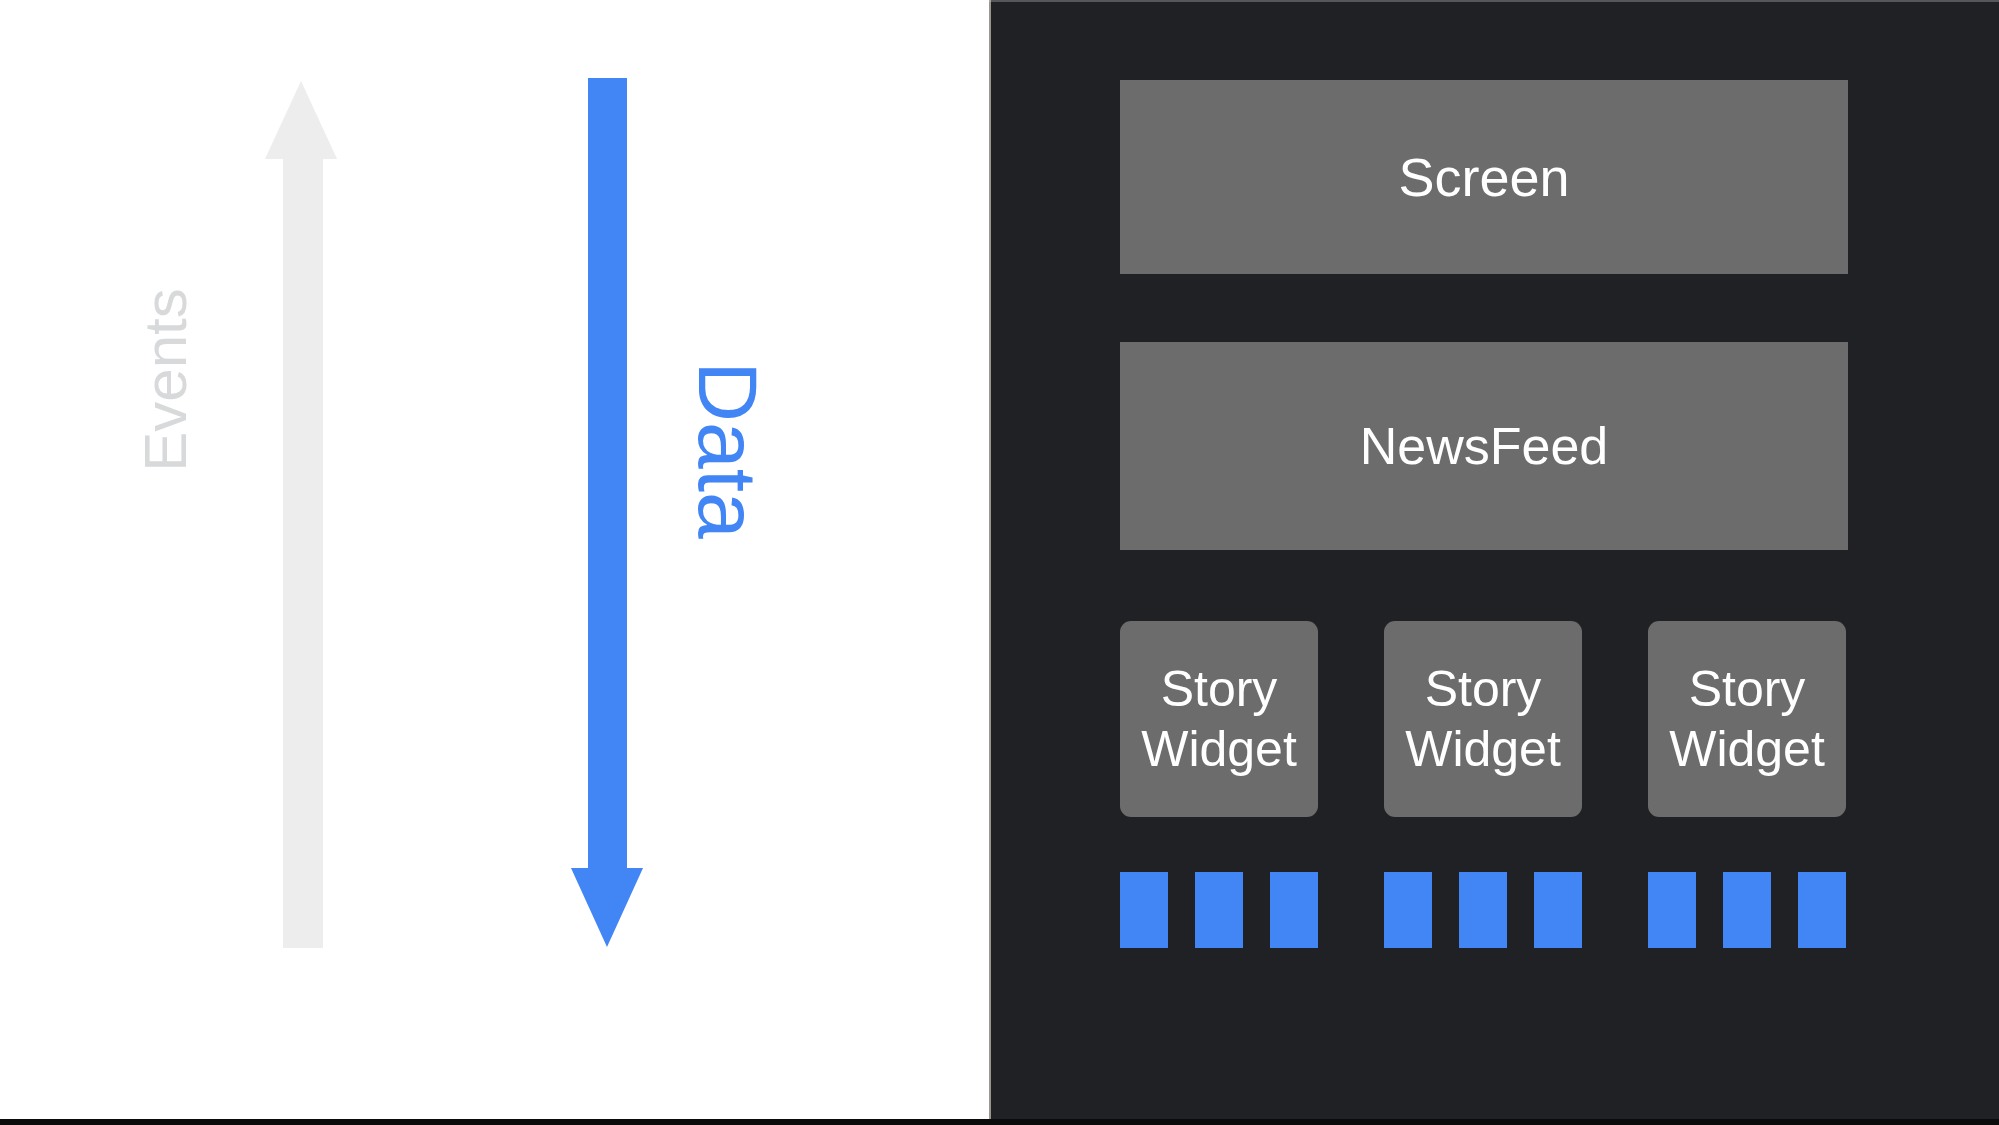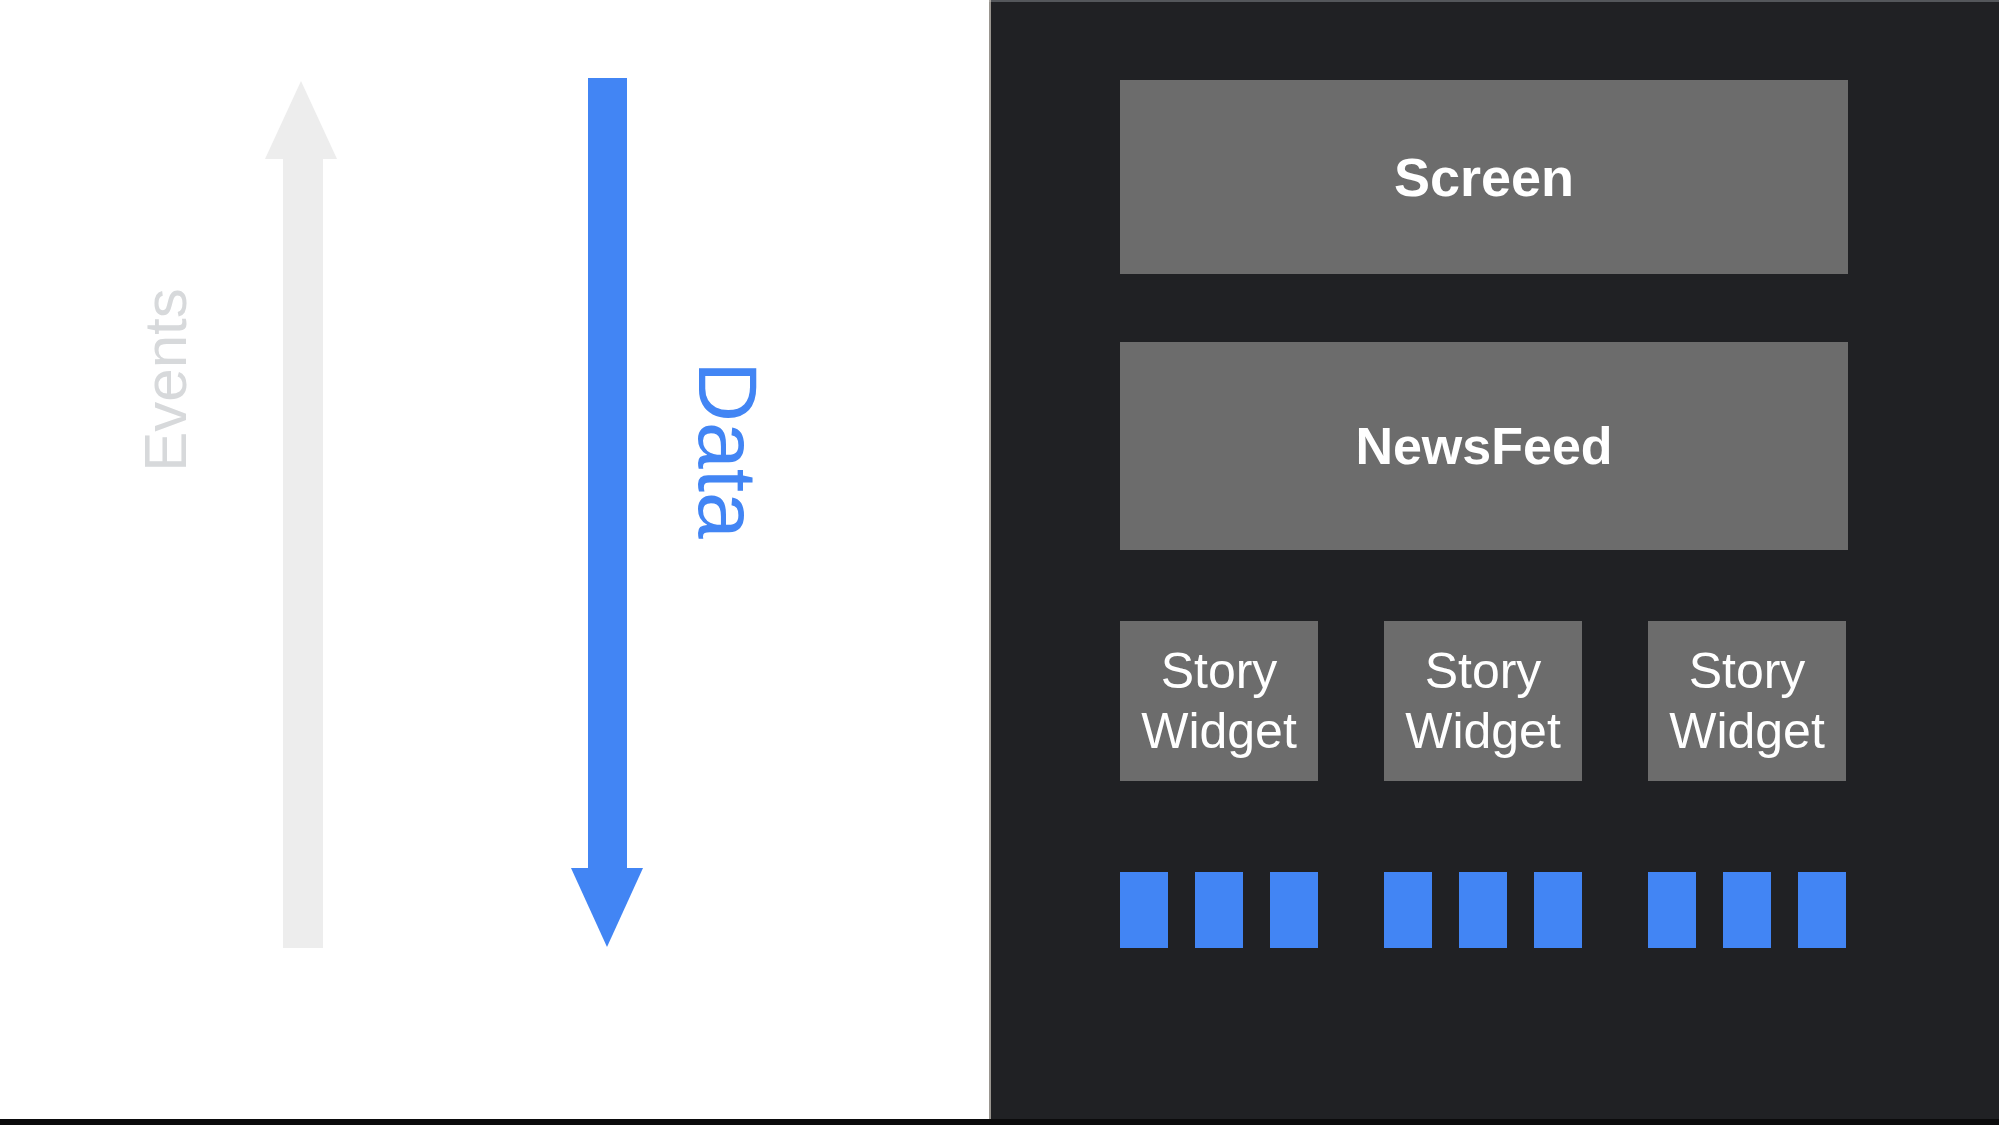--- a/index.html
+++ b/index.html
@@ -85,36 +85,36 @@
   .panel-left-edge{
     position:absolute;left:0;top:0;width:2px;height:100%;
     background:var(--panel-edge);opacity:.7;
   }
 
   .box{
     position:absolute;
     background:var(--box);
     color:var(--box-text);
     display:flex;align-items:center;justify-content:center;
-    font-weight:700;
+    font-weight:400;
   }
   .screen-box{left:131px;top:80px;width:728px;height:194px;font-size:54px;}
   .newsfeed-box{left:131px;top:342px;width:728px;height:208px;font-size:52px;}
 
   .widget-row{
     position:absolute;left:131px;top:621px;width:726px;height:212px;
     display:flex;justify-content:space-between;
   }
   .widget-box{
     position:relative;
-    width:198px;height:160px;
+    width:198px;height:196px;
     background:var(--box);
     color:var(--box-text);
     display:flex;flex-direction:column;align-items:center;justify-content:center;
-    font-size:50px;line-height:60px;font-weight:500;text-align:center;
+    font-size:50px;line-height:60px;font-weight:500;text-align:center;border-radius:11px;
   }
 
   .squares-row{
     position:absolute;left:131px;top:872px;width:726px;height:76px;
     display:flex;justify-content:space-between;
   }
   .squares-group{
     width:198px;height:76px;
     display:flex;justify-content:space-between;
   }

